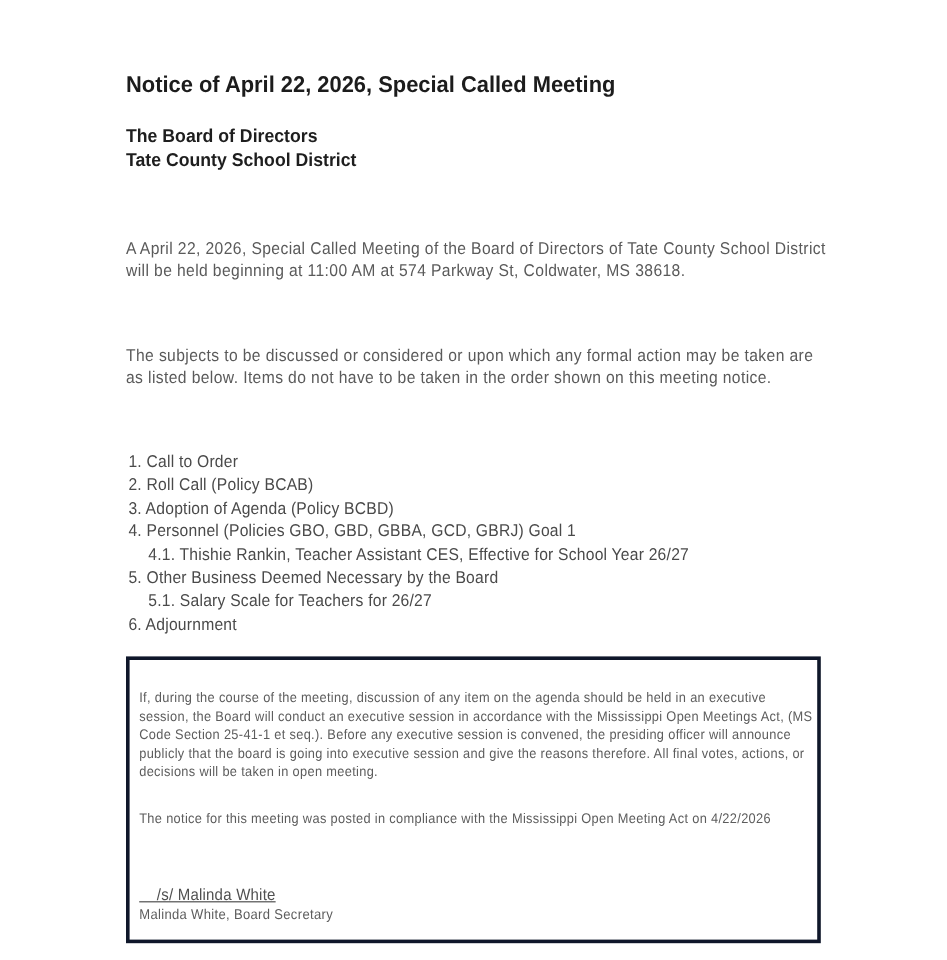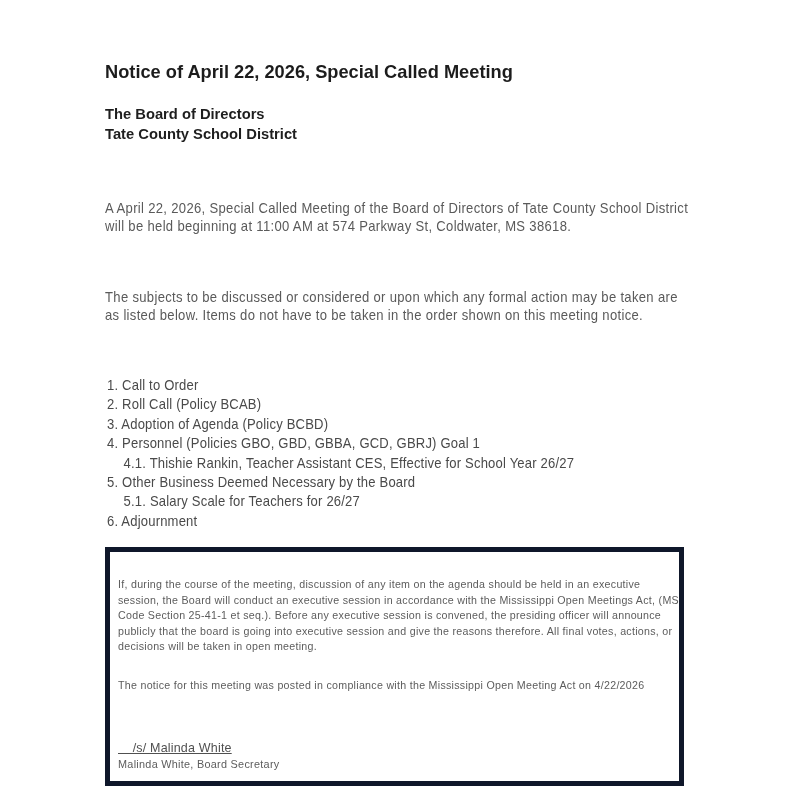--- a/index.html
+++ b/index.html
@@ -74,21 +74,21 @@
       letter-spacing: 0.2px;
     }
     .agenda li { white-space: nowrap; }
     .agenda .sub { padding-left: 18px; }
     .notice-box {
       position: absolute;
       left: 89px;
       top: 547px;
       width: 579px;
       height: 239px;
-      border: 5px solid #0f172a;
+      border: 3px solid #0f172a;
       box-sizing: border-box;
       background: #ffffff;
     }
     .box-text {
       position: absolute;
       left: 8px;
       width: 610px;
       font-size: 11.6px;
       line-height: 15.6px;
       color: #5c5c5c;

